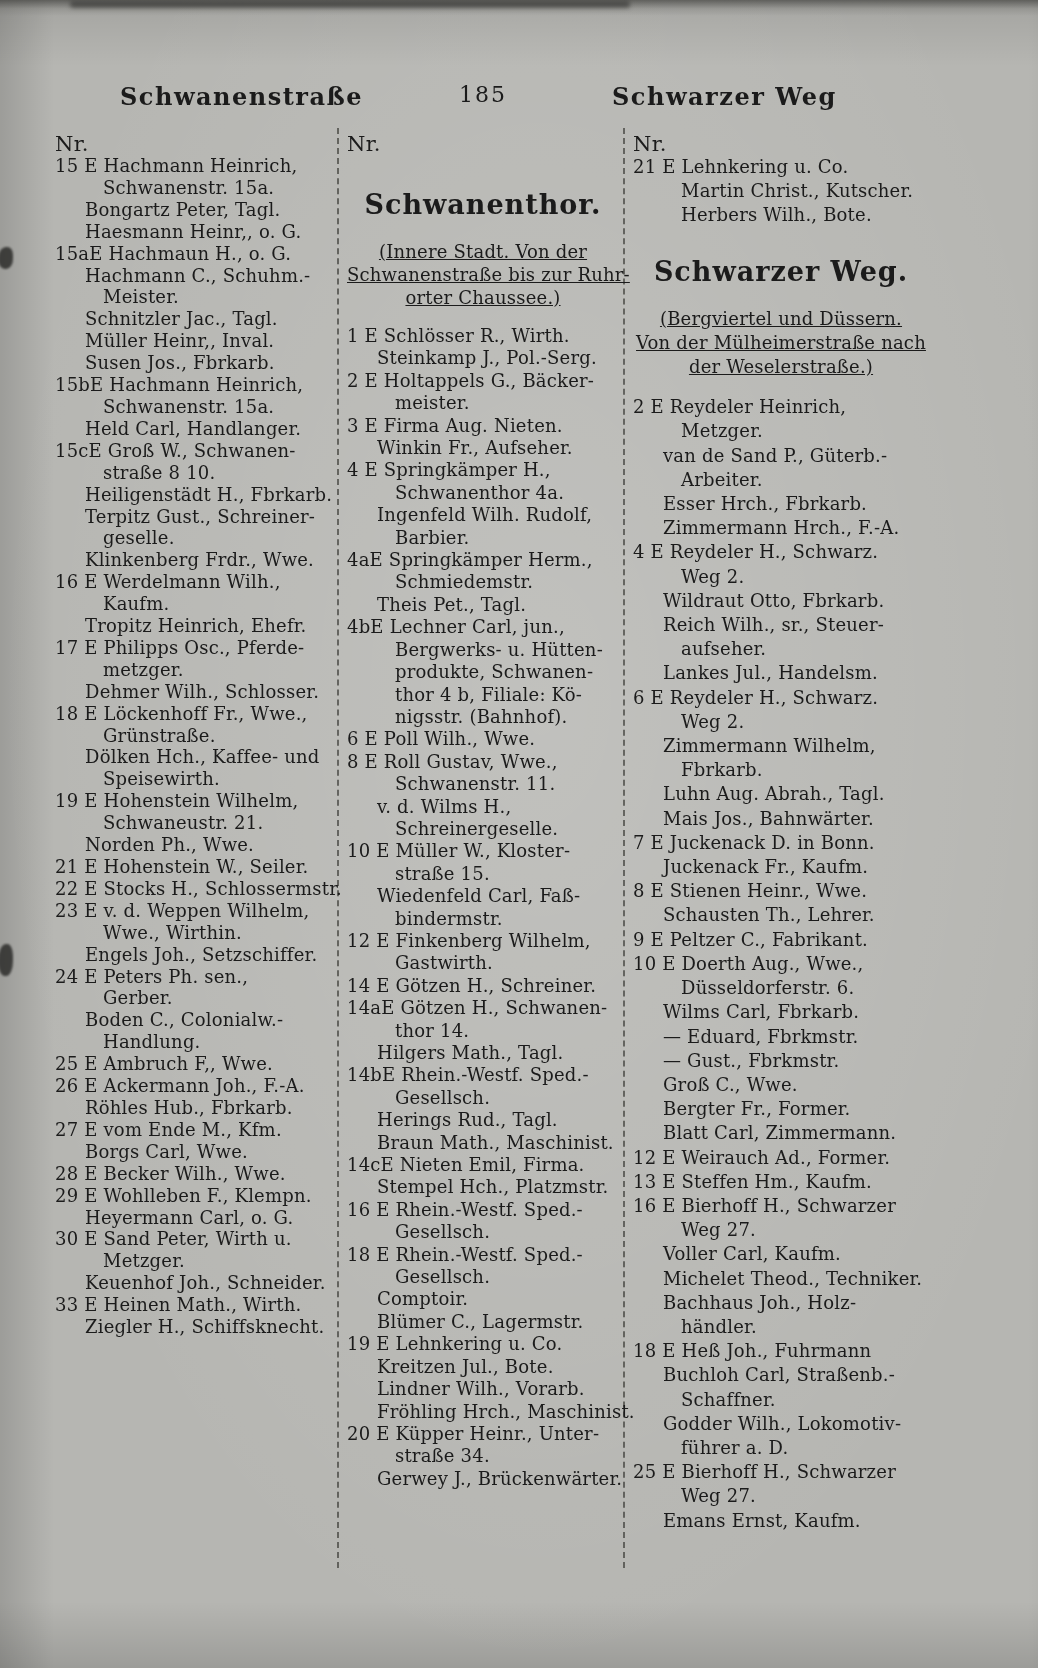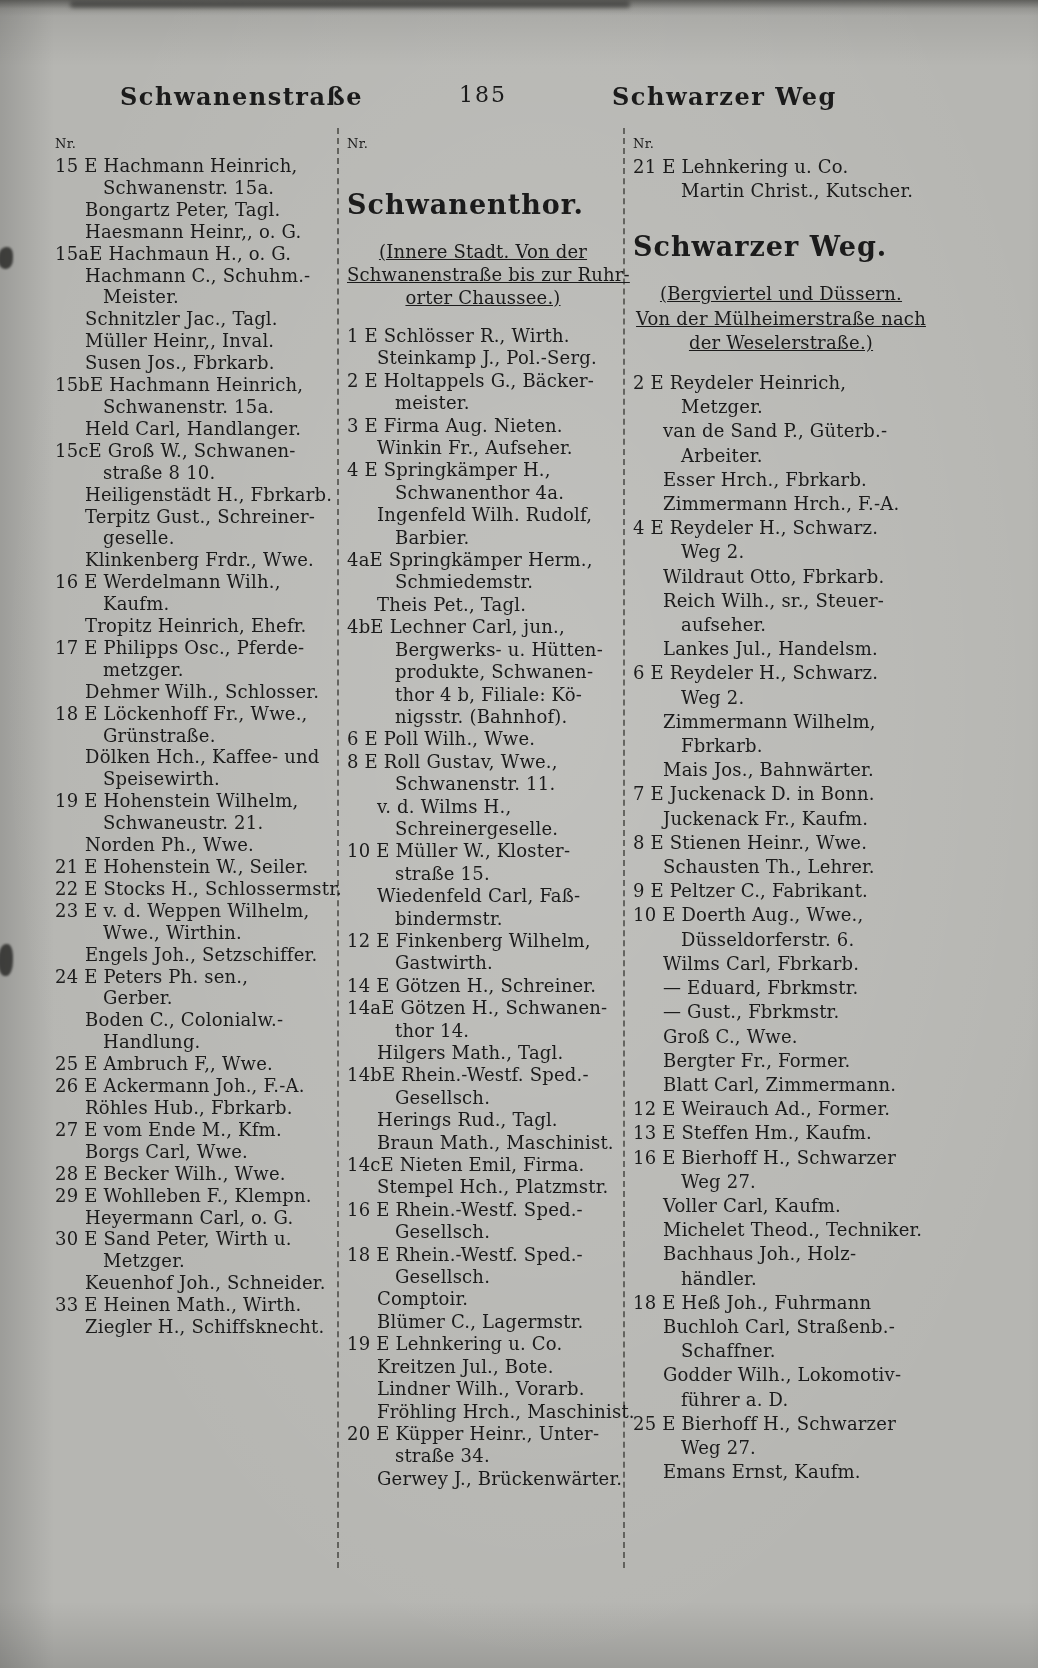--- a/index.html
+++ b/index.html
@@ -38,29 +38,29 @@
   .col-sep{position:absolute;top:128px;height:1440px;width:0;
     border-left:2px dashed rgba(52,52,48,0.65);}
   .col-sep.sep1{left:337px;}
   .col-sep.sep2{left:623px;}
 
   
   .col{position:absolute;top:133px;font-size:18px;}
   .c0{left:55px;width:282px;}
   .c1{left:347px;width:272px;}
   .c2{left:633px;width:296px;}
-  .nr{font-size:13px;line-height:22px;letter-spacing:0.3px;}
+  .nr{font-size:21px;line-height:22px;letter-spacing:0.3px;}
 
   .ln{white-space:nowrap;letter-spacing:0.2px;line-height:22.4px;}
   .c0 .ln{line-height:21.9px;}
   .c2 .ln{line-height:24.2px;}
   .ln.i1{padding-left:30px;}
   .ln.i2{padding-left:48px;}
 
-  .street-heading{font-weight:bold;font-size:27px;letter-spacing:1px;
+  .street-heading{font-weight:bold;font-size:27px;letter-spacing:1px;text-align:center;
     margin:34px 0 20px;}
   .c2 .street-heading{margin-top:28px;}
   .note{text-align:center;margin:0 0 16px;text-decoration:underline;}
   .note-line{font-size:18px;line-height:23px;letter-spacing:0.2px;white-space:nowrap;}
   .c2 .note-line{line-height:24.2px;}
 </style>
 </head>
 <body>
 
 <div class="page">
@@ -193,20 +193,21 @@
       <div class="ln i1">Lindner Wilh., Vorarb.</div>
       <div class="ln i1">Fröhling Hrch., Maschinist.</div>
       <div class="ln i0">20 E Küpper Heinr., Unter-</div>
       <div class="ln i2">straße 34.</div>
       <div class="ln i1">Gerwey J., Brückenwärter.</div>
     </div>
   <div class="col c2">
       <div class="nr">Nr.</div>
       <div class="ln i0">21 E Lehnkering u. Co.</div>
       <div class="ln i2">Martin Christ., Kutscher.</div>
+      <div class="ln i2">Herbers Wilh., Bote.</div>
       <div class="street-heading">Schwarzer Weg.</div>
       <div class="note">
         <div class="note-line">(Bergviertel und Düssern.</div>
         <div class="note-line">Von der Mülheimerstraße nach</div>
         <div class="note-line">der Weselerstraße.)</div>
       </div>
       <div class="ln i0">2 E Reydeler Heinrich,</div>
       <div class="ln i2">Metzger.</div>
       <div class="ln i1">van de Sand P., Güterb.-</div>
       <div class="ln i2">Arbeiter.</div>
@@ -215,20 +216,21 @@
       <div class="ln i0">4 E Reydeler H., Schwarz.</div>
       <div class="ln i2">Weg 2.</div>
       <div class="ln i1">Wildraut Otto, Fbrkarb.</div>
       <div class="ln i1">Reich Wilh., sr., Steuer-</div>
       <div class="ln i2">aufseher.</div>
       <div class="ln i1">Lankes Jul., Handelsm.</div>
       <div class="ln i0">6 E Reydeler H., Schwarz.</div>
       <div class="ln i2">Weg 2.</div>
       <div class="ln i1">Zimmermann Wilhelm,</div>
       <div class="ln i2">Fbrkarb.</div>
+      <div class="ln i1">Luhn Aug. Abrah., Tagl.</div>
       <div class="ln i1">Mais Jos., Bahnwärter.</div>
       <div class="ln i0">7 E Juckenack D. in Bonn.</div>
       <div class="ln i1">Juckenack Fr., Kaufm.</div>
       <div class="ln i0">8 E Stienen Heinr., Wwe.</div>
       <div class="ln i1">Schausten Th., Lehrer.</div>
       <div class="ln i0">9 E Peltzer C., Fabrikant.</div>
       <div class="ln i0">10 E Doerth Aug., Wwe.,</div>
       <div class="ln i2">Düsseldorferstr. 6.</div>
       <div class="ln i1">Wilms Carl, Fbrkarb.</div>
       <div class="ln i1">— Eduard, Fbrkmstr.</div>

